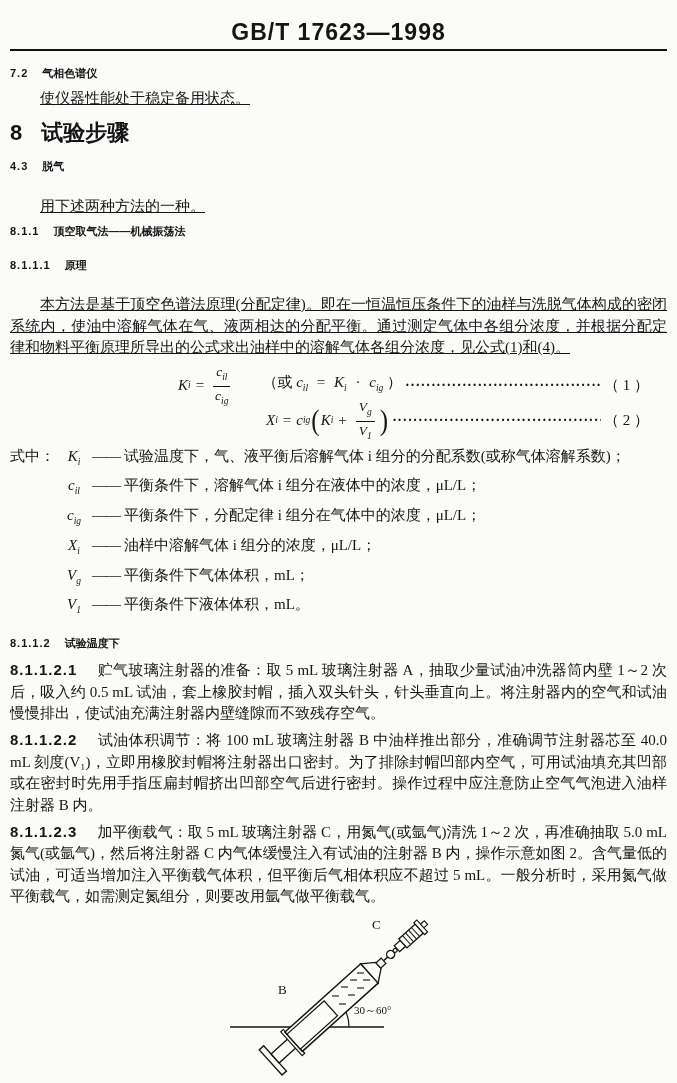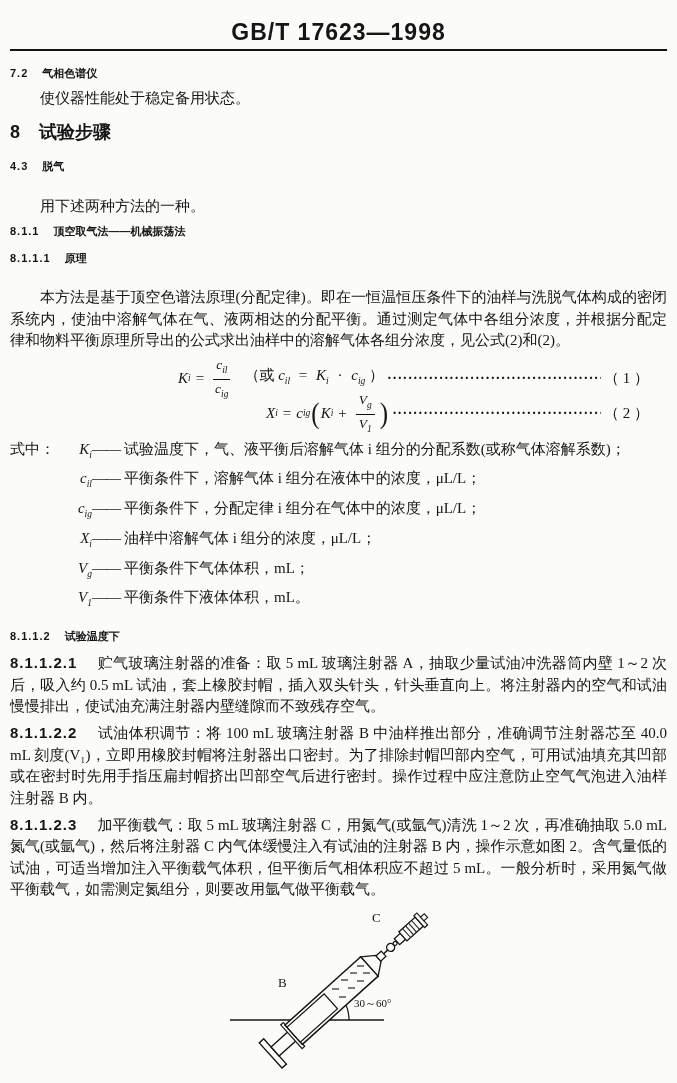--- a/index.html
+++ b/index.html
@@ -13,50 +13,50 @@
   
   .std-num{
     text-align:center;font-family:"Liberation Sans", sans-serif;
     font-weight:bold;font-size:23px;letter-spacing:1px;
     padding-top:22px;
   }
   .rule{border-top:2.5px solid #111;margin-top:5px;}
   
   .h{font-family:"Liberation Sans", sans-serif;font-weight:bold;font-size:11px;}
   .h .num{margin-right:14px;letter-spacing:1px;}
-  .h-big{font-size:18px;}
+  .h-big{font-size:22px;}
   .h-big .num{margin-right:18px;}
-  .mt12{margin-top:12px;} .mt10{margin-top:10px;} .mt5{margin-top:5px;}
+  .mt12{margin-top:12px;} .mt10{margin-top:10px;} .mt5{margin-top:12px;}
   .mt4{margin-top:4px;} .mt3{margin-top:18px;} .mt13{margin-top:13px;}
   p{margin:0;text-align:justify;}
-  .indent{ text-indent:2em; }
+  .indent{ text-indent:2em;text-decoration:underline; }
   .clause{margin-top:4.5px;}
   .cnum{
     font-family:"Liberation Sans", sans-serif;font-weight:bold;
     letter-spacing:1px;margin-right:20px;white-space:nowrap;
   }
   
   .formula-block{margin:10px 0 6px 0;}
   .formula-row{display:flex;align-items:center;margin-left:168px;padding-right:18px;height:35px;}
   .fbody{display:inline-flex;align-items:center;white-space:nowrap;}
   .fbody i{font-family:"Liberation Serif", serif;}
   .fbody sub{font-size:9.5px;font-style:italic;}
   .frac{display:inline-flex;flex-direction:column;text-align:center;margin:0 4px;font-size:13.5px;line-height:15px;}
   .frac .fnum{border-bottom:1.2px solid #111;padding:0 3px 1px 3px;}
   .frac .fden{padding-top:1px;}
   .op{margin:0 5px;}
-  .altpart{margin-left:10px;}
+  .altpart{margin-left:28px;}
   .bigp{font-size:25px;display:inline-block;transform:scaleY(1.15);font-weight:400;margin:0 1px;}
   .leader{flex:1;overflow:hidden;white-space:nowrap;font-weight:bold;font-size:14px;letter-spacing:0.5px;margin:0 3px;}
   .flabel{white-space:nowrap;}
   
   .where{margin-top:6px;}
   .where-row{display:flex;line-height:23.8px;}
   .where-lead{width:46px;flex:none;}
-  .where-sym{width:36px;flex:none;font-style:italic;text-align:right;}
+  .where-sym{width:36px;flex:none;font-style:italic;text-align:center;}
   .where-sym sub{font-size:9.5px;}
   .where-dash{flex:none;letter-spacing:-1px;margin-right:4px;}
   .where-desc{flex:1;}
   
   .figure{width:250px;margin:4px auto 0 auto;position:relative;transform:translateX(8px);}
   svg text{font-family:"Liberation Serif", serif;fill:#151515;}
 </style>
 </head>
 <body>
 
@@ -80,21 +80,21 @@
   </div>
   <p class="indent mt3">用下述两种方法的一种。</p>
 
   <div class="h mt4">
     <span class="num">8.1.1</span><span>顶空取气法——机械振荡法</span>
   </div>
 
   <div class="h mt5">
     <span class="num">8.1.1.1</span><span>原理</span>
   </div>
-  <p class="indent mt3">本方法是基于顶空色谱法原理(分配定律)。即在一恒温恒压条件下的油样与洗脱气体构成的密闭系统内，使油中溶解气体在气、液两相达的分配平衡。通过测定气体中各组分浓度，并根据分配定律和物料平衡原理所导出的公式求出油样中的溶解气体各组分浓度，见公式(2)和(2)。</p>
+  <p class="indent mt3">本方法是基于顶空色谱法原理(分配定律)。即在一恒温恒压条件下的油样与洗脱气体构成的密闭系统内，使油中溶解气体在气、液两相达的分配平衡。通过测定气体中各组分浓度，并根据分配定律和物料平衡原理所导出的公式求出油样中的溶解气体各组分浓度，见公式(1)和(4)。</p>
 
   <div class="formula-block">
 
     <div class="formula-row">
       <span class="fbody">
         <i>K</i>
           <sub>i</sub>
         <span class="op">=</span>
         <span class="frac">
           <span class="fnum"><i>c</i><sub>il</sub></span>

